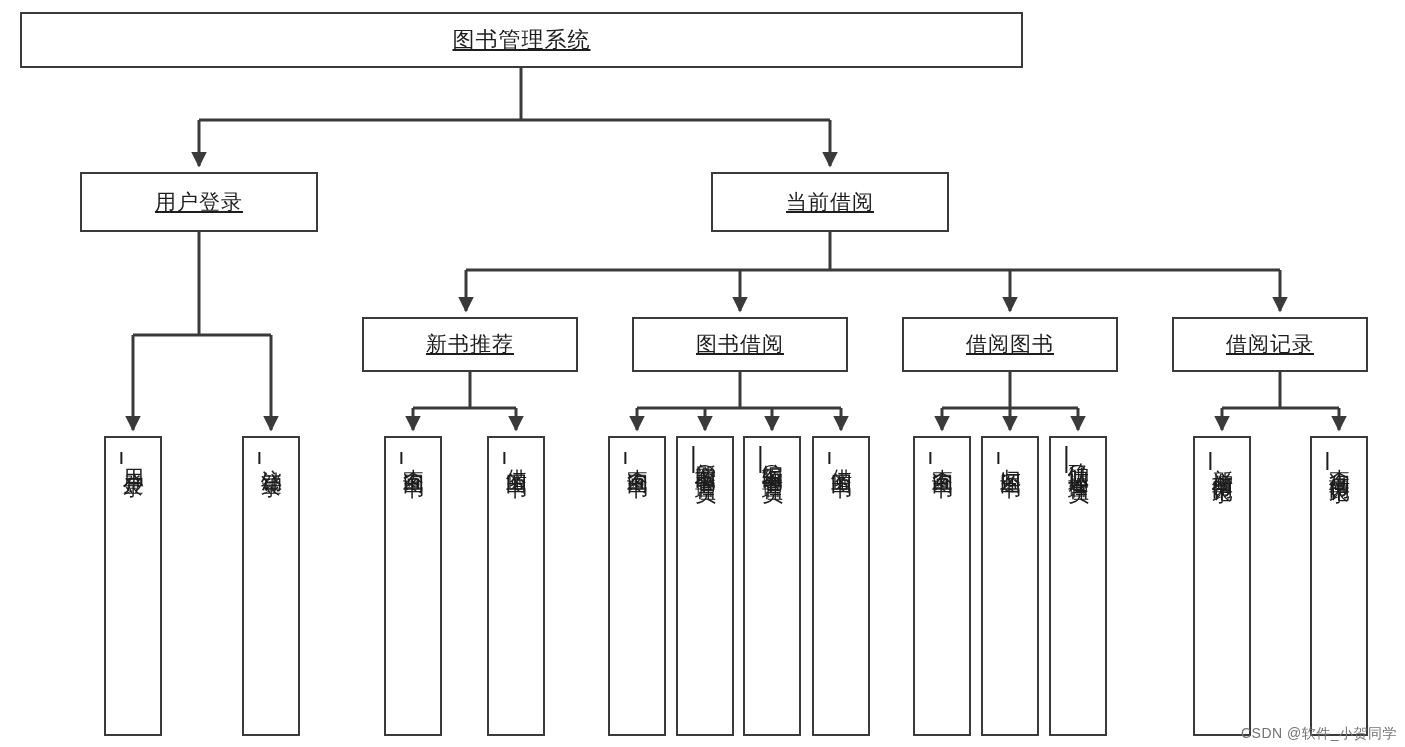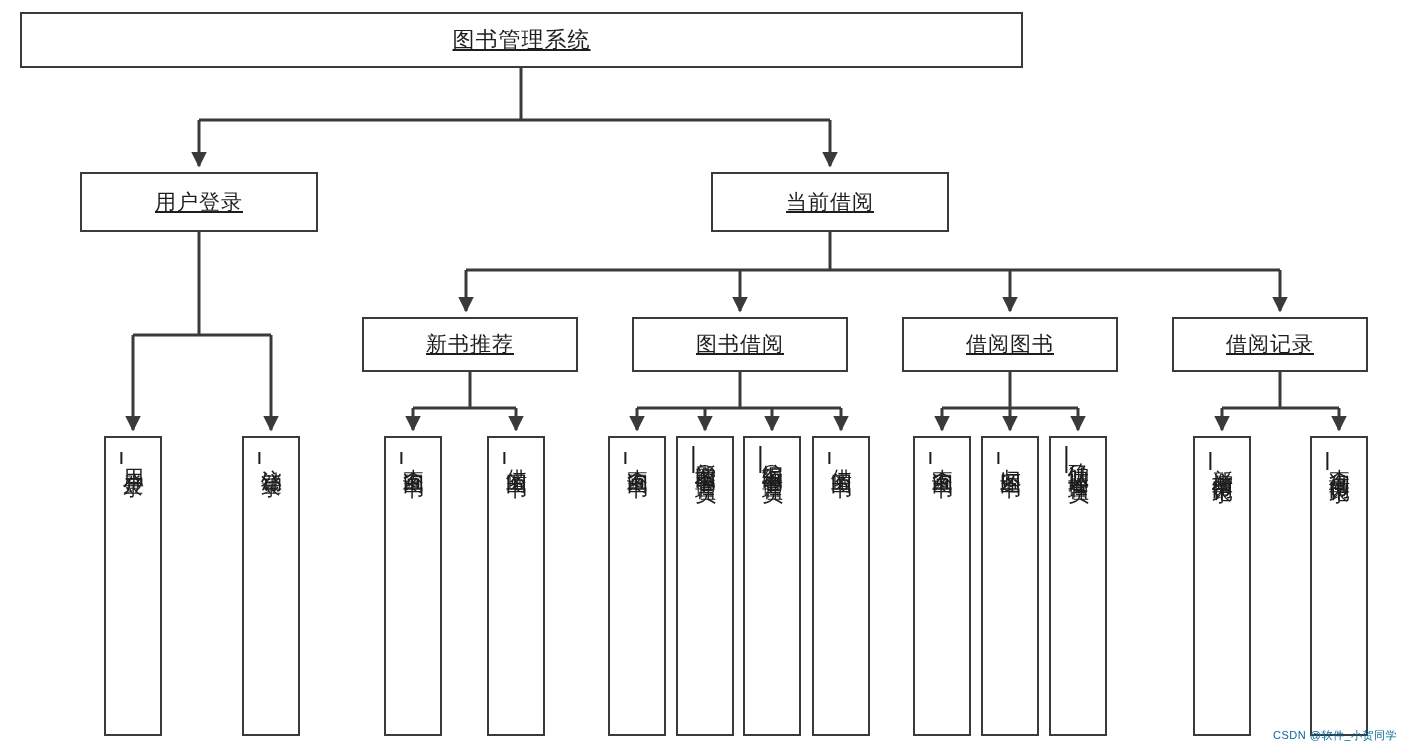--- a/index.html
+++ b/index.html
@@ -48,22 +48,22 @@
     line-height:1.18;
     letter-spacing:3px;
     white-space:nowrap;
   }
   .node.leaf.tall-text{padding-top:8px;}
 
   #watermark{
     position:absolute;
     right:8px;
     bottom:4px;
-    font-size:11px;
-    color:#0369a1;
+    font-size:14px;
+    color:#737373;
     letter-spacing:0.5px;
     white-space:nowrap;
     user-select:none;
     margin-left:14px;
   }
 </style>
 </head>
 <body>
 
 <div id="diagram-root">

